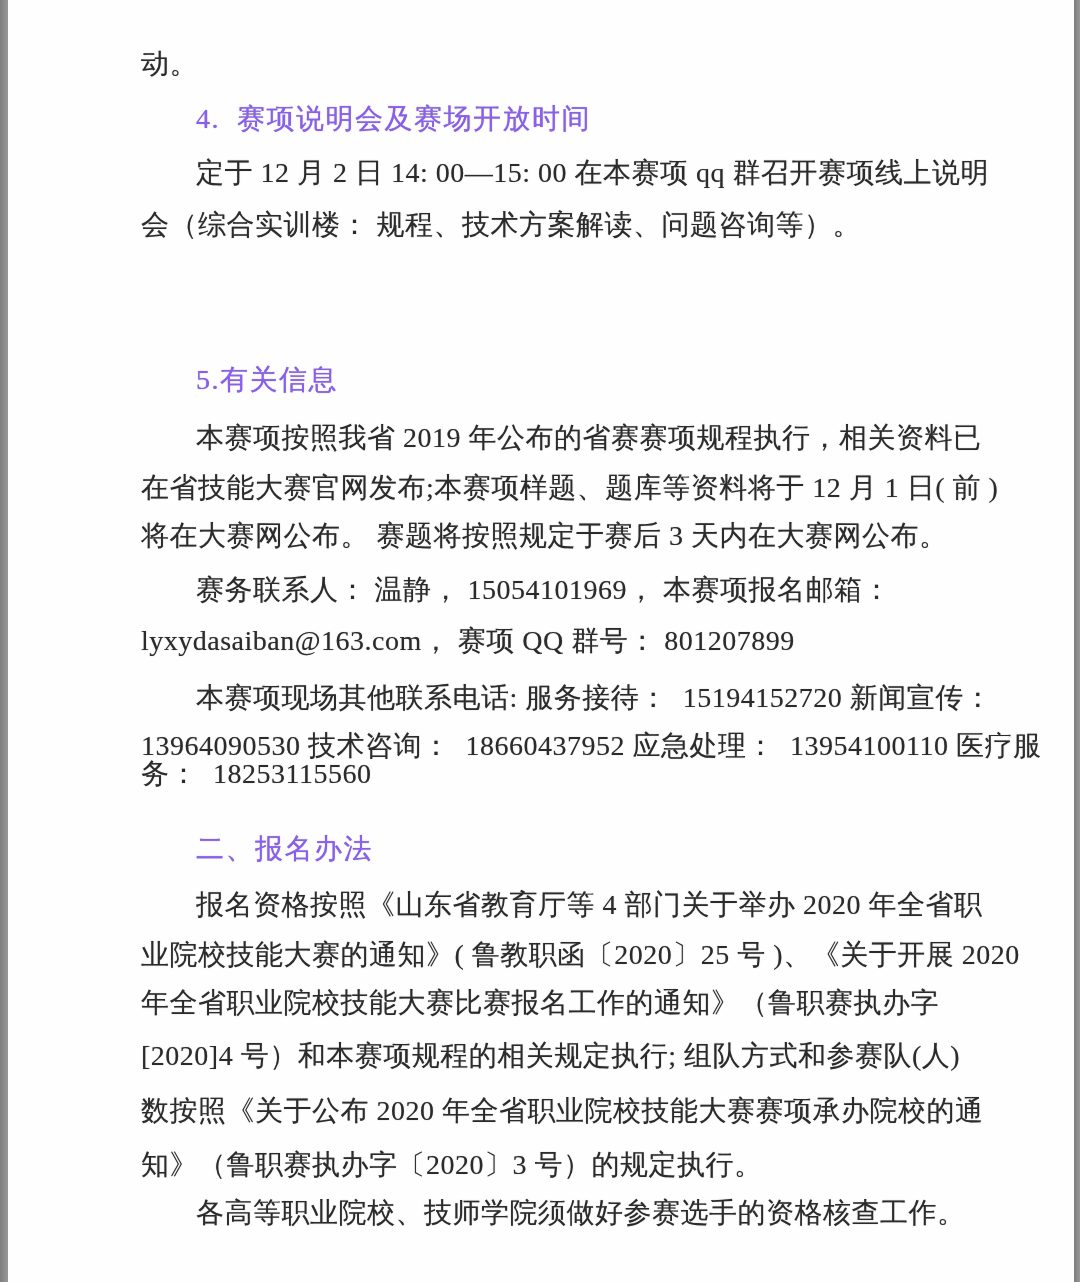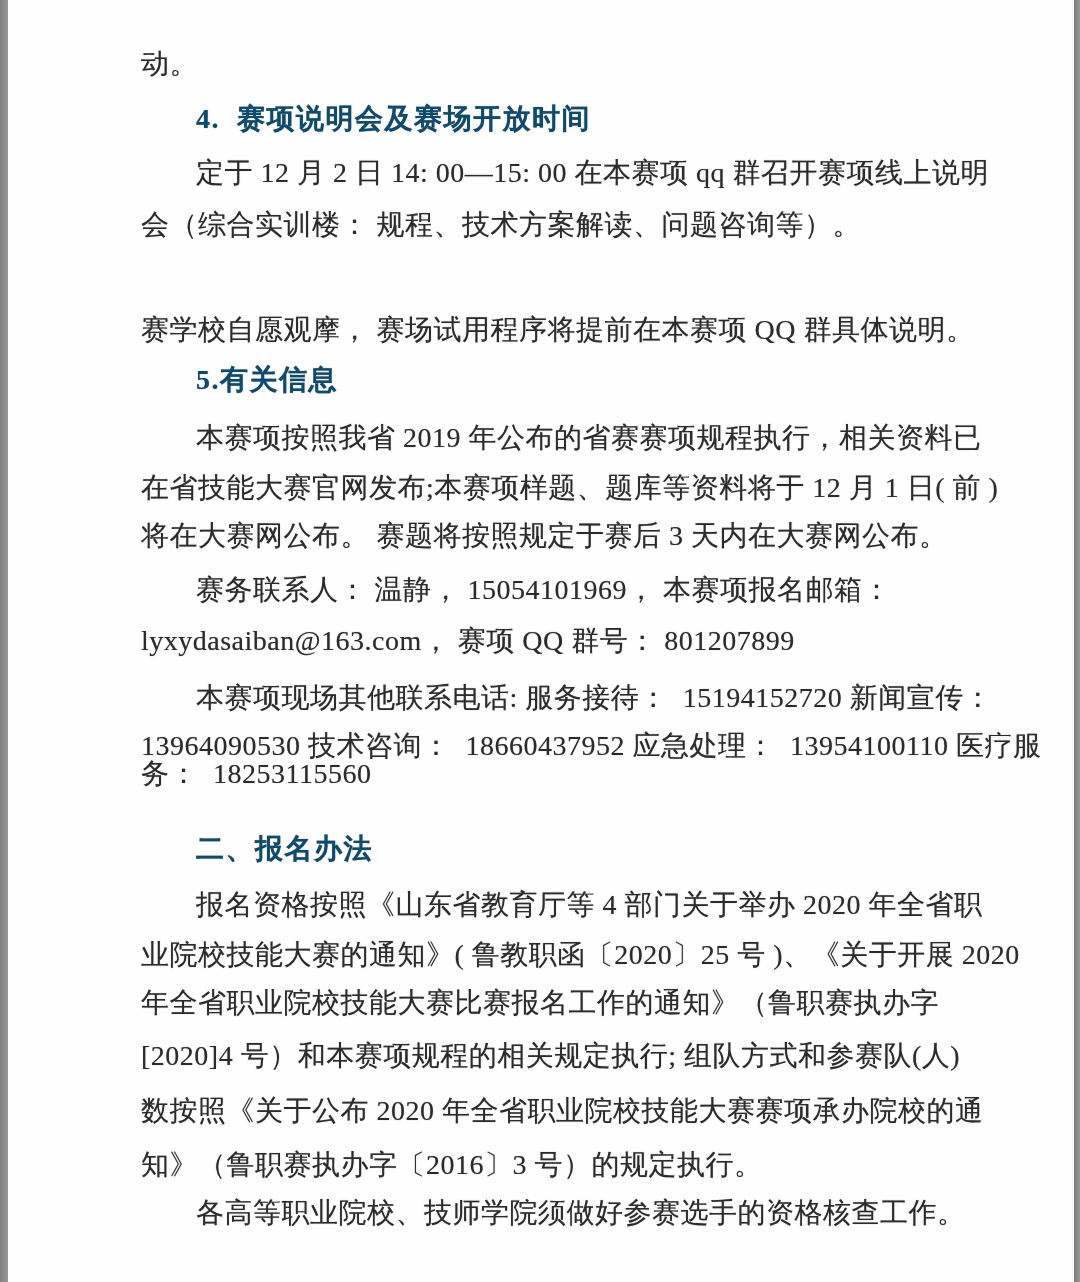--- a/index.html
+++ b/index.html
@@ -31,48 +31,47 @@
     line-height: 36px;
     white-space: pre;
     font-family: "Liberation Serif", "DejaVu Serif", serif;
     font-size: 28px;
     letter-spacing: 0.5px;
     color: #2b2b2b;
     text-shadow: 0 0 1px rgba(40,40,40,0.45);
   }
   .line.indent { left: 196px; }
   .line.heading {
-    font-weight: bold;
+    font-weight: normal;
     letter-spacing: 1.5px;
-    color: #0c4a6e;
+    color: #8b5cf6;
     text-shadow: 0 0 1px rgba(20,20,20,0.55);
   }
 </style>
 </head>
 <body>
 
 <div class="viewport">
   <div class="edge left"></div>
   <div class="edge right"></div>
 
   <div class="line" style="top:46px">动。</div>
   <div class="line indent heading" style="top:101px">4.  赛项说明会及赛场开放时间</div>
   <div class="line indent" style="top:155px">定于 12 月 2 日 14: 00—15: 00 在本赛项 qq 群召开赛项线上说明</div>
   <div class="line" style="top:207px">会（综合实训楼： 规程、技术方案解读、问题咨询等）。</div>
-  <div class="line" style="top:312px">赛学校自愿观摩， 赛场试用程序将提前在本赛项 QQ 群具体说明。</div>
   <div class="line indent heading" style="top:362px">5.有关信息</div>
   <div class="line indent" style="top:420px">本赛项按照我省 2019 年公布的省赛赛项规程执行，相关资料已</div>
   <div class="line" style="top:470px">在省技能大赛官网发布;本赛项样题、题库等资料将于 12 月 1 日( 前 )</div>
   <div class="line" style="top:518px">将在大赛网公布。 赛题将按照规定于赛后 3 天内在大赛网公布。</div>
   <div class="line indent" style="top:572px">赛务联系人： 温静， 15054101969， 本赛项报名邮箱：</div>
   <div class="line" style="top:623px">lyxydasaiban@163.com， 赛项 QQ 群号： 801207899</div>
   <div class="line indent" style="top:680px">本赛项现场其他联系电话: 服务接待：  15194152720 新闻宣传：</div>
   <div class="line" style="top:728px">13964090530 技术咨询：  18660437952 应急处理：  13954100110 医疗服</div>
   <div class="line" style="top:756px">务：  18253115560</div>
   <div class="line indent heading" style="top:831px">二、报名办法</div>
   <div class="line indent" style="top:887px">报名资格按照《山东省教育厅等 4 部门关于举办 2020 年全省职</div>
   <div class="line" style="top:937px">业院校技能大赛的通知》( 鲁教职函〔2020〕25 号 )、《关于开展 2020</div>
   <div class="line" style="top:985px">年全省职业院校技能大赛比赛报名工作的通知》（鲁职赛执办字</div>
   <div class="line" style="top:1038px">[2020]4 号）和本赛项规程的相关规定执行; 组队方式和参赛队(人)</div>
   <div class="line" style="top:1093px">数按照《关于公布 2020 年全省职业院校技能大赛赛项承办院校的通</div>
-  <div class="line" style="top:1147px">知》（鲁职赛执办字〔2016〕3 号）的规定执行。</div>
+  <div class="line" style="top:1147px">知》（鲁职赛执办字〔2020〕3 号）的规定执行。</div>
   <div class="line indent" style="top:1195px">各高等职业院校、技师学院须做好参赛选手的资格核查工作。</div>
 </div>
 
 </body></html>

